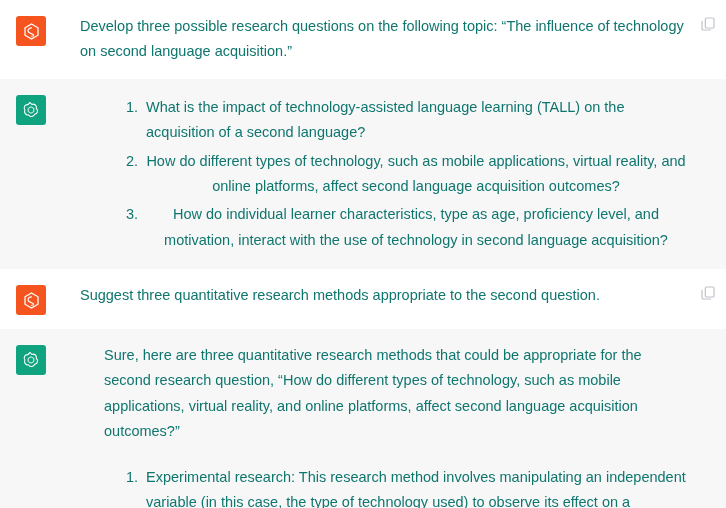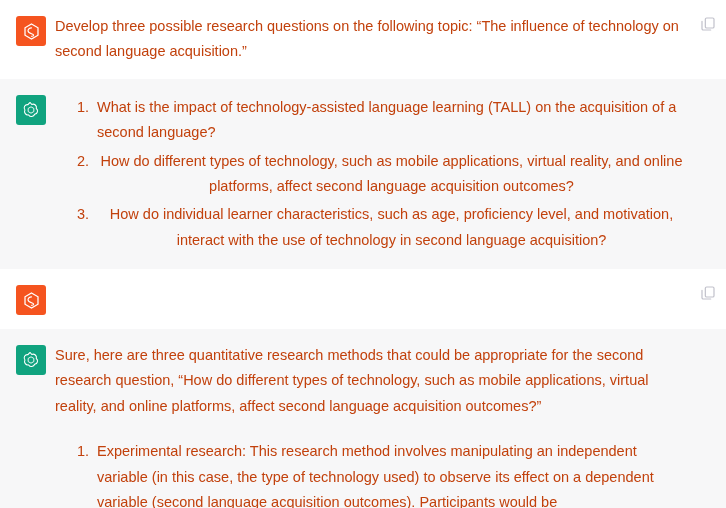--- a/index.html
+++ b/index.html
@@ -22,20 +22,21 @@
     align-items: flex-start;
     padding: 14px 14px 14px 12px;
     box-sizing: border-box;
     position: relative;
   }
   .turn.user {
     background: #ffffff;
   }
   .turn.assistant {
     background: #f7f7f8;
+    gap: 24px;
   }
   .avatar {
     width: 30px;
     height: 30px;
     min-width: 30px;
     border-radius: 3px;
     margin-top: 2px;
     margin-left: 4px;
     display: flex;
     align-items: center;
@@ -45,25 +46,25 @@
     background: #f5541f;
   }
   .avatar.assistant-av {
     background: #10a37f;
   }
   .avatar svg {
     display: block;
   }
   .msg {
     flex: 1;
-    margin-left: 9px;
+    margin-left: 34px;
     margin-right: 26px;
     font-size: 14.5px;
     line-height: 1.75;
-    color: #c2410c;
+    color: #0f766e;
   }
   .msg p {
     margin: 0;
   }
   ol {
     margin: 0;
     padding-left: 38px;
   }
   ol li {
     margin: 0 0 2px 0;
@@ -118,31 +119,34 @@
     <div class="avatar assistant-av">
       <svg width="20" height="20" viewBox="0 0 24 24" aria-hidden="true">
         <path d="M12 3.2c-1.7 0-3.1 1-3.7 2.4-1.6-.2-3.2.6-4 2-.8 1.5-.6 3.2.4 4.4-.7 1.4-.6 3.1.4 4.4 1 1.3 2.6 1.9 4.1 1.5.8 1.3 2.2 2.1 3.8 1.9 1.6-.2 2.9-1.2 3.4-2.7 1.6-.2 2.9-1.3 3.3-2.8.4-1.5-.1-3.1-1.3-4.1.4-1.5 0-3.1-1.2-4.2-1.2-1-2.8-1.3-4.2-.7-.7-1.3-2-2.1-3.4-2.1z" fill="none" stroke="#ffffff" stroke-width="1.3"></path>
         <path d="M12 8.2 L15.4 10.1 L15.4 13.9 L12 15.8 L8.6 13.9 L8.6 10.1 Z" fill="none" stroke="#ffffff" stroke-width="1.1"></path>
       </svg>
     </div>
     <div class="msg">
       <ol class="list-block">
         <li>What is the impact of technology-assisted language learning (TALL) on the acquisition of a second language?</li>
         <li>How do different types of technology, such as mobile applications, virtual reality, and online platforms, affect second language acquisition outcomes?</li>
-        <li>How do individual learner characteristics, such as age, proficiency level, and motivation, interact with the use of technology in second language acquisition?</li>
+        <li>How do individual learner characteristics, type as age, proficiency level, and motivation, interact with the use of technology in second language acquisition?</li>
       </ol>
     </div>
   </div>
 
   <div class="turn user">
     <div class="avatar user-av">
       <svg width="19" height="19" viewBox="0 0 24 24" aria-hidden="true">
         <path d="M12 2.6 L20.2 7.3 L20.2 16.7 L12 21.4 L3.8 16.7 L3.8 7.3 Z" fill="none" stroke="#ffffff" stroke-width="1.6"></path>
         <path d="M12 7.4 C9.4 7.4 7.6 9 7.6 11.1 C7.6 13.6 10 14.2 12 14.8 C13.4 15.2 14.6 15.6 14.6 16.6 C14.6 17.6 13.4 18 12 18" fill="none" stroke="#ffffff" stroke-width="1.5" stroke-linecap="round"></path>
       </svg>
+    </div>
+    <div class="msg">
+      <p>Suggest three quantitative research methods appropriate to the second question.</p>
     </div>
     <div class="copy-btn">
       <svg width="16" height="16" viewBox="0 0 24 24" aria-hidden="true">
         <rect x="8" y="3" width="13" height="15" rx="2" fill="none" stroke="#8e8ea0" stroke-width="1.8"></rect>
         <path d="M16 21 H5 a2 2 0 0 1 -2 -2 V8" fill="none" stroke="#8e8ea0" stroke-width="1.8" stroke-linecap="round"></path>
       </svg>
     </div>
   </div>
 
   <div class="turn assistant">

